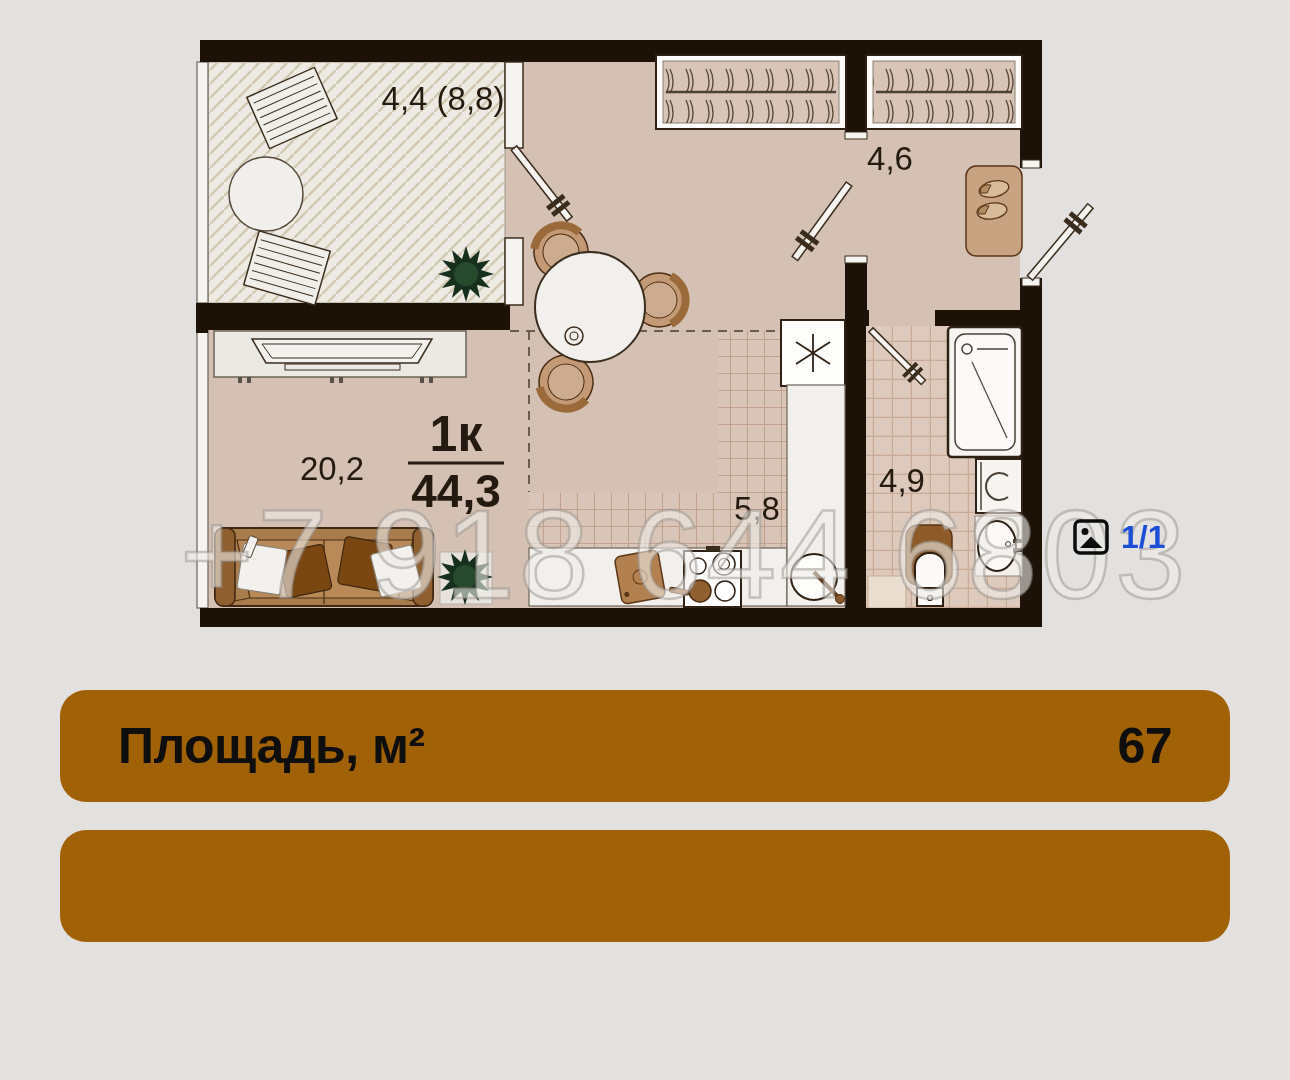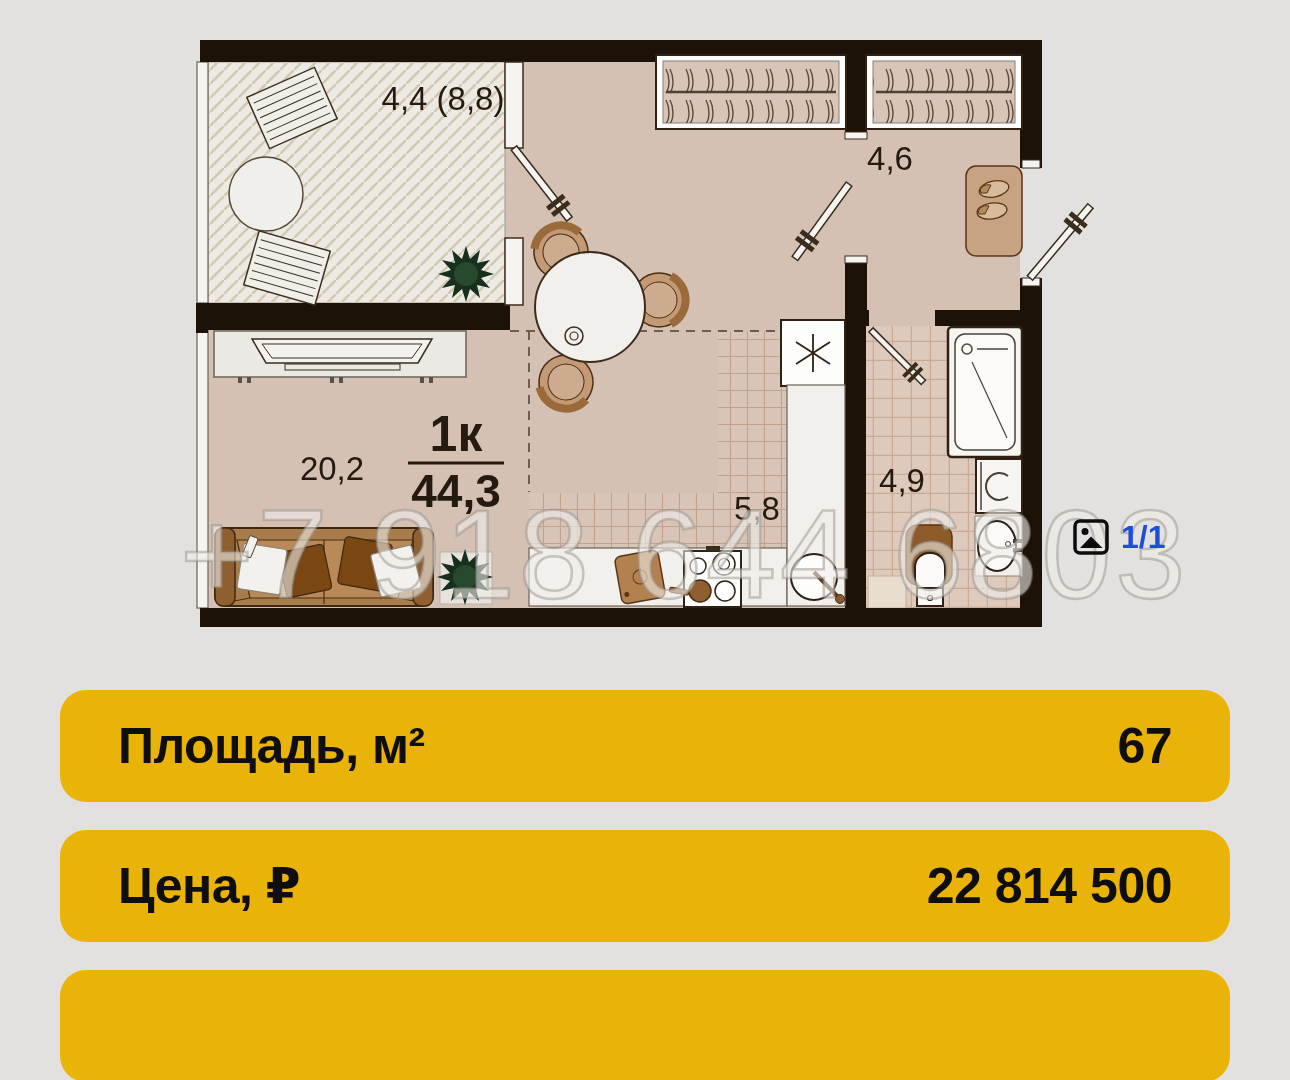--- a/index.html
+++ b/index.html
@@ -19,21 +19,21 @@
     margin-left:12px;
   }
   .photo-counter{
     position:absolute;left:1072px;top:518px;z-index:4;
     display:flex;align-items:flex-end;gap:11px;
     font-weight:700;font-size:32px;color:#1d4ed8;
   }
   .photo-counter svg{display:block}
   .rows{position:absolute;left:60px;top:690px;width:1170px;z-index:2}
   .info-row{
-    height:112px;background:#eab308;border-radius:26px;margin-bottom:28px;
+    height:112px;background:#a16207;border-radius:26px;margin-bottom:28px;
     display:flex;align-items:center;justify-content:space-between;
     padding:0 58px;box-sizing:border-box;
   }
   .info-row .label,.info-row .value{
     font-size:50px;font-weight:700;color:#0e0e0e;letter-spacing:-0.5px;
   }
   
   .room-label{font-family:"Liberation Sans","DejaVu Sans",sans-serif;font-size:33px;font-weight:500;fill:#241a10}
   .big-label{font-family:"Liberation Sans","DejaVu Sans",sans-serif;font-weight:700;fill:#241a10}
 </style>
@@ -331,18 +331,14 @@
   </span>
   <span>1/1</span>
 </div>
 
 <div class="rows">
   <div class="info-row">
     <span class="label">Площадь, м²</span>
     <span class="value">67</span>
   </div>
   <div class="info-row">
-    <span class="label">Цена, ₽</span>
-    <span class="value">22 814 500</span>
-  </div>
-  <div class="info-row">
   </div>
 </div>
 
 </body></html>

